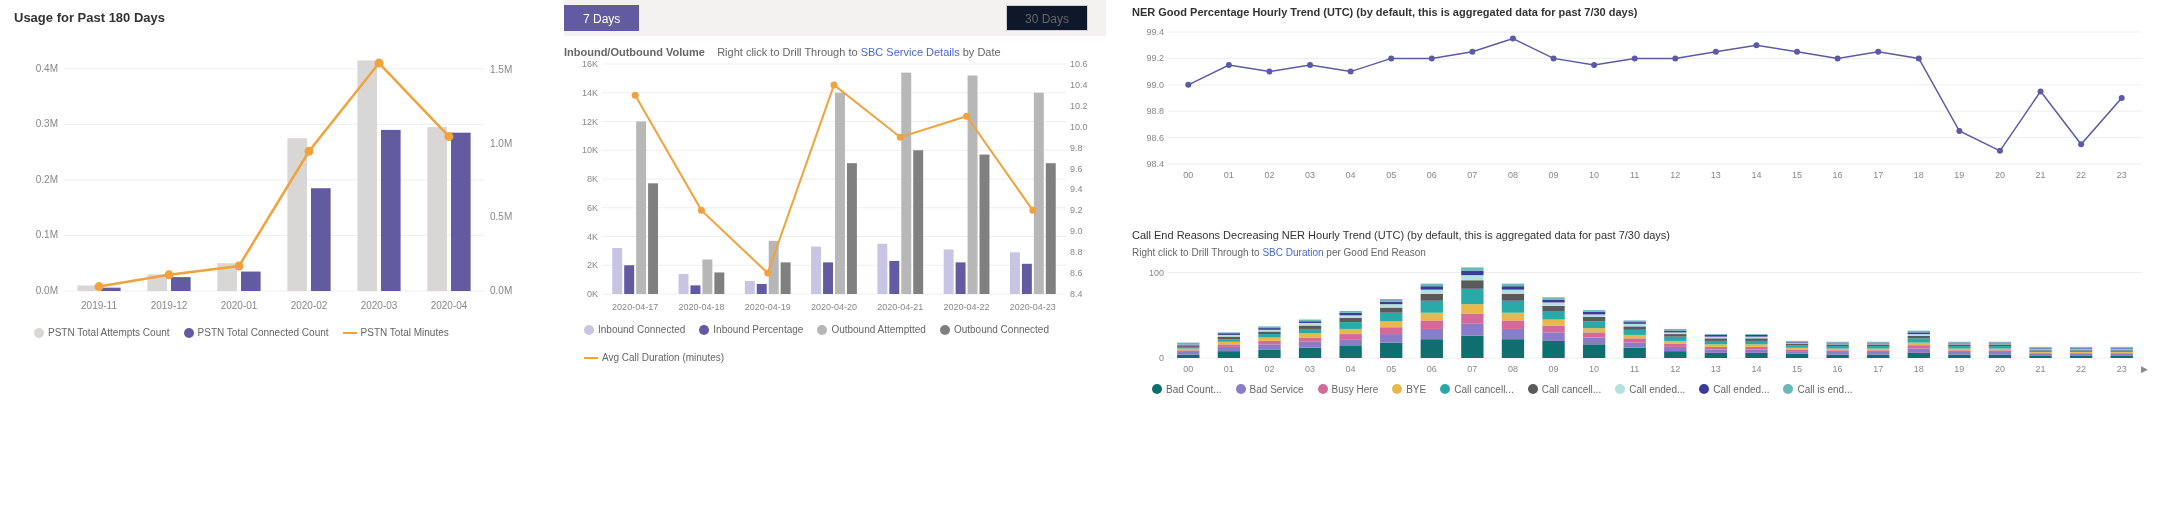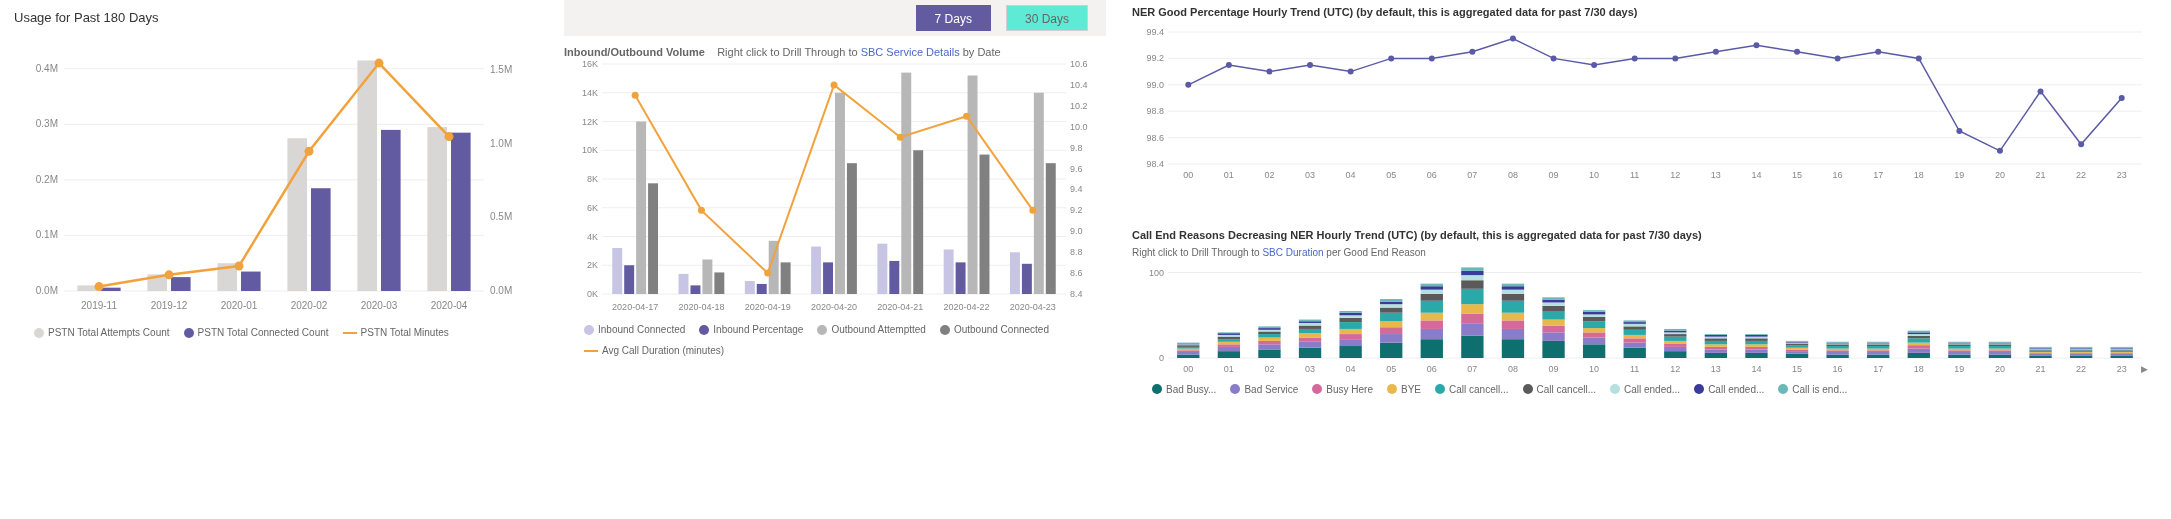--- a/index.html
+++ b/index.html
@@ -1,29 +1,29 @@
 <!DOCTYPE html>
 <html><head>
 <meta charset="utf-8">
 <style>
 *{box-sizing:border-box;margin:0;padding:0}
 body{font-family:"Segoe UI",Arial,sans-serif;font-size:11px;color:#333;background:#fff;width:2171px;height:519px;display:flex}
 .panel{position:relative;padding:10px 14px}
 .p1{width:550px;height:370px}
 .p2{width:570px;height:370px;padding-top:0}
 .p3{width:1051px;height:445px;display:flex;flex-direction:column}
-.title{font-size:13px;font-weight:400;color:#333;margin-bottom:6px}
+.title{font-size:13px;font-weight:700;color:#333;margin-bottom:6px}
 .subtitle{font-size:11px;color:#666;margin-bottom:0}
 .subtitle .link{color:#4a68c9;cursor:pointer}
-.toolbar{height:36px;background:#f3f2f1;margin-bottom:10px;display:flex;align-items:center;justify-content:flex-end;padding-right:18px;gap:15px}
-.tbtn{height:26px;line-height:26px;padding:0 18px;font-size:12px;border:1px solid #d0d0d0;background:#5eead4;color:#666;cursor:pointer}
+.toolbar{height:36px;background:#f3f2f1;margin-bottom:10px;display:flex;align-items:center;justify-content:space-between;padding-right:18px;gap:15px}
+.tbtn{height:26px;line-height:26px;padding:0 18px;font-size:12px;border:1px solid #d0d0d0;background:#0f172a;color:#666;cursor:pointer}
 .tbtn.active{background:#635ba2;color:#fff;border-color:#635ba2}
 .chart-wrap{position:relative}
 svg{display:block}
-.legend{font-size:10px;color:#666;display:flex;flex-wrap:wrap;gap:10px 14px;margin-top:6px;padding-left:20px}
+.legend{font-size:10px;color:#666;display:flex;flex-wrap:wrap;gap:17px 14px;margin-top:6px;padding-left:20px}
 .lg{display:flex;align-items:center;gap:4px;white-space:nowrap}
 .sw{width:10px;height:10px;border-radius:50%;flex:none}
 .sw.line{width:14px;height:2px;border-radius:0}
 .p3top,.p3bot{flex:1;padding:6px 12px}
 .note{font-size:10px;color:#666}
 .note .link{color:#4a68c9;cursor:pointer}
 </style>
 </head>
 <body>
 
@@ -262,21 +262,21 @@
         <circle cx="746.2083333333334" cy="27.80000000000075" r="3" fill="#5a5aa6"></circle>
         <circle cx="786.7916666666666" cy="34.400000000000375" r="3" fill="#5a5aa6"></circle>
         <circle cx="827.375" cy="107" r="3" fill="#5a5aa6"></circle>
         <circle cx="867.9583333333334" cy="126.80000000000075" r="3" fill="#5a5aa6"></circle>
         <circle cx="908.5416666666666" cy="67.40000000000038" r="3" fill="#5a5aa6"></circle>
         <circle cx="949.125" cy="120.20000000000113" r="3" fill="#5a5aa6"></circle>
         <circle cx="989.7083333333334" cy="74" r="3" fill="#5a5aa6"></circle>
       </svg>
   </div>
   <div class="p3bot">
-    <div class="title" style="font-size:11px;font-weight:700">Call End Reasons Decreasing NER Hourly Trend (UTC) (by default, this is aggregated data for past 7/30 days)</div>
+    <div class="title" style="font-size:11px;font-weight:400">Call End Reasons Decreasing NER Hourly Trend (UTC) (by default, this is aggregated data for past 7/30 days)</div>
     <div class="note">
       <span>Right click to Drill Through to</span>
       <span class="link">SBC Duration</span>
       <span>per Good End Reason</span>
     </div>
     <svg id="svg4" width="1020" height="120">
         <line x1="36" x2="1010" y1="100" y2="100" stroke="#eee"></line>
         <text x="32" y="103" text-anchor="end" fill="#888" font-size="9">0</text>
         <line x1="36" x2="1010" y1="14.545454545454547" y2="14.545454545454547" stroke="#eee"></line>
         <text x="32" y="17.545454545454547" text-anchor="end" fill="#888" font-size="9">100</text>
@@ -518,21 +518,21 @@
         <rect x="978.5479166666667" y="91.45454545454545" width="22.320833333333336" height="0.8545454545454589" fill="#5a5a5a"></rect>
         <rect x="978.5479166666667" y="90.6" width="22.320833333333336" height="0.8545454545454589" fill="#b5e0dd"></rect>
         <rect x="978.5479166666667" y="89.74545454545455" width="22.320833333333336" height="0.8545454545454447" fill="#3b3b9a"></rect>
         <rect x="978.5479166666667" y="88.89090909090909" width="22.320833333333336" height="0.8545454545454589" fill="#6bb8b8"></rect>
         <text x="989.7083333333334" y="114" text-anchor="middle" fill="#888" font-size="9">23</text>
         <text x="1016" y="114" text-anchor="end" fill="#888" font-size="9">▶</text>
       </svg>
     <div class="legend" id="leg4">
         <div class="lg">
           <span class="sw" style="background: rgb(15, 110, 110);"></span>
-          <span>Bad Busy...</span>
+          <span>Bad Count...</span>
         </div>
         <div class="lg">
           <span class="sw" style="background: rgb(138, 124, 201);"></span>
           <span>Bad Service</span>
         </div>
         <div class="lg">
           <span class="sw" style="background: rgb(212, 106, 154);"></span>
           <span>Busy Here</span>
         </div>
         <div class="lg">

